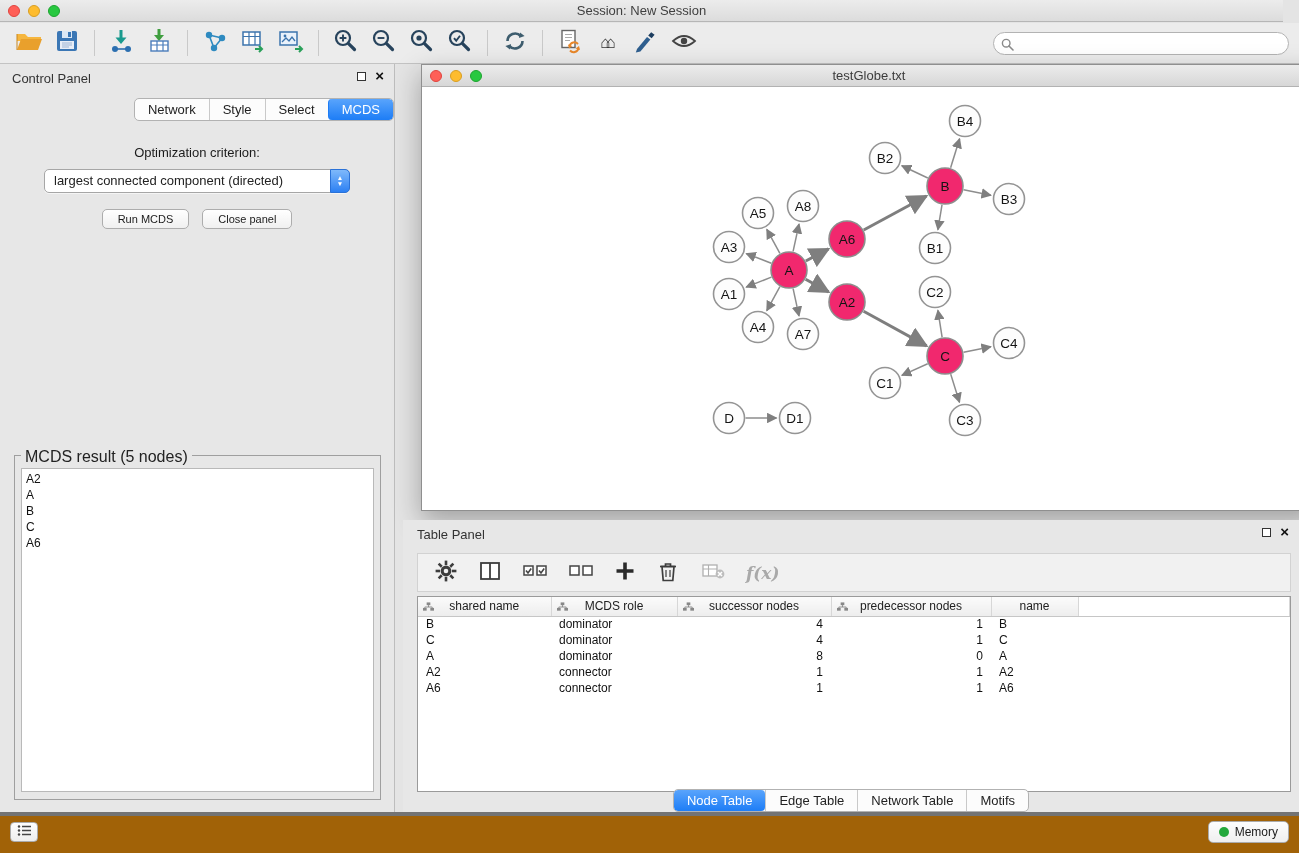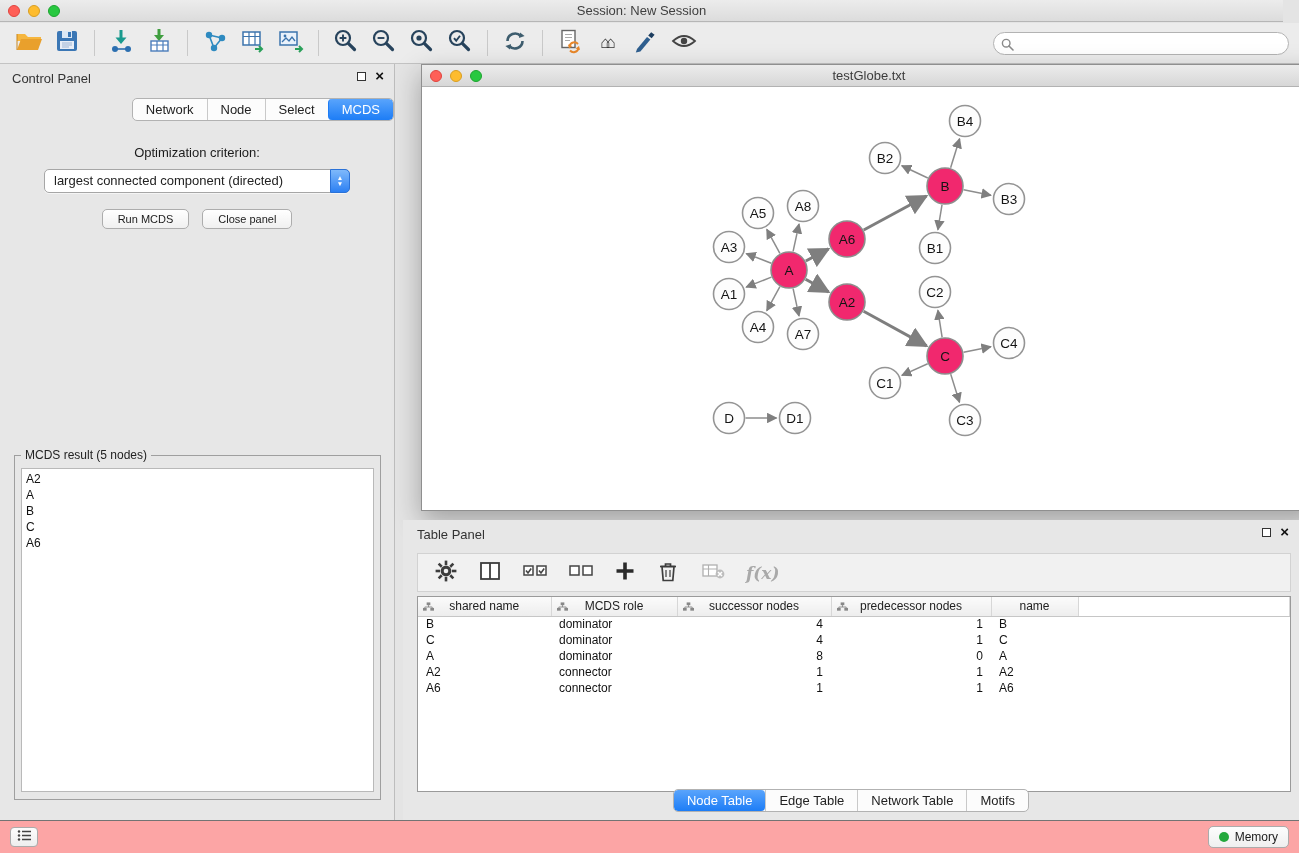--- a/index.html
+++ b/index.html
@@ -51,21 +51,21 @@
   .stepper { position:absolute; right:-1px; top:-1px; bottom:-1px; width:20px;
     background:linear-gradient(#7fb9fb,#2c80f3); border-radius:0 5px 5px 0;
     display:flex; flex-direction:column; align-items:center; justify-content:center; color:#fff;
     font-size:6.5px; line-height:6px; border:1px solid #2a72d8; }
   .cp-buttons { display:flex; justify-content:center; gap:13px; margin-top:13px; }
   .btn { padding:3px 15px; font-size:11px; background:linear-gradient(#ffffff,#f0f0f0);
     border:1px solid #adadad; border-radius:5px; color:#1b1b1b; }
   .result-group { position:absolute; left:14px; right:13px; top:391px; bottom:20px;
     border:1px solid #9f9f9f; }
   .result-legend { position:absolute; top:-8px; left:6px; background:#e7e7e7; padding:0 4px;
-    font-size:12px; color:#222; }
+    font-size:16px; color:#222; }
   .result-list { position:absolute; left:6px; right:6px; top:12px; bottom:7px; background:#fff;
     border:1px solid #b9b9b9; font-size:12px; padding:2px 4px; overflow:hidden; }
   .mcds-item { line-height:16px; color:#111; }
   
   .net-window { position:absolute; left:421px; top:64px; width:896px; height:447px;
     background:#fff; border:1px solid #8f8f8f; box-shadow:0 10px 26px rgba(0,0,0,.3); }
   .nw-titlebar { position:relative; height:22px; background:linear-gradient(#ececec,#d7d7d7);
     border-bottom:1px solid #b2b2b2; }
   .nw-title { text-align:center; line-height:21px; font-size:13px; color:#3c3c3c; }
   .nw-canvas { position:absolute; left:1px; right:1px; top:23px; bottom:1px; background:#fff; overflow:hidden; }
@@ -90,22 +90,22 @@
   table.node-table th { background:linear-gradient(#fbfbfb,#ededed); border-right:1px solid #d7d7d7;
     border-bottom:1px solid #c6c6c6; font-weight:normal; font-size:12px; height:19px;
     position:relative; color:#222; }
   table.node-table th .hicon { position:absolute; left:5px; top:4px; }
   table.node-table td { font-size:12px; height:16px; padding:0 8px; color:#111; white-space:nowrap; }
   td.a-r { text-align:right; padding-right:18px; }
   td.a-r2 { text-align:right; padding-right:15px; }
   td.a-name { padding-left:14px; }
   .tp-tabs { position:absolute; bottom:8px; left:0; right:0; display:flex; justify-content:center; }
   
-  .statusbar { position:absolute; bottom:0; left:0; right:0; height:33px; background:#fca5a5;
-    border-top:1px solid #737373; }
+  .statusbar { position:absolute; bottom:0; left:0; right:0; height:41px; background:#a16207;
+    border-top:4px solid #737373; }
   .list-btn { position:absolute; left:10px; top:6px; width:28px; height:20px;
     border:1px solid #ababab; border-radius:4px; background:linear-gradient(#fdfdfd,#eee);
     display:flex; align-items:center; justify-content:center; }
   .memory-btn { position:absolute; right:10px; top:5px; height:22px; border:1px solid #ababab;
     border-radius:5px; background:linear-gradient(#fdfdfd,#efefef); display:flex; align-items:center;
     gap:6px; padding:0 10px; font-size:12px; color:#1b1b1b; }
   .mem-dot { width:10px; height:10px; border-radius:50%; background:#23a83c; display:inline-block; }
 </style>
 </head>
 <body>
@@ -257,21 +257,21 @@
     <div class="panel-head">
       <span class="panel-title">Control Panel</span>
       <span class="panel-ctrls">
         <span class="float-glyph"></span>
         <span class="close-glyph">×</span>
       </span>
     </div>
     <div class="cp-tabs">
       <div class="seg">
         <span class="seg-btn">Network</span>
-        <span class="seg-btn">Node</span>
+        <span class="seg-btn">Style</span>
         <span class="seg-btn">Select</span>
         <span class="seg-btn active">MCDS</span>
       </div>
     </div>
     <div class="opt-label">Optimization criterion:</div>
     <div class="dropdown">
       <span>largest connected component (directed)</span>
       <span class="stepper">
           <span>▲</span>
           <span>▼</span>

